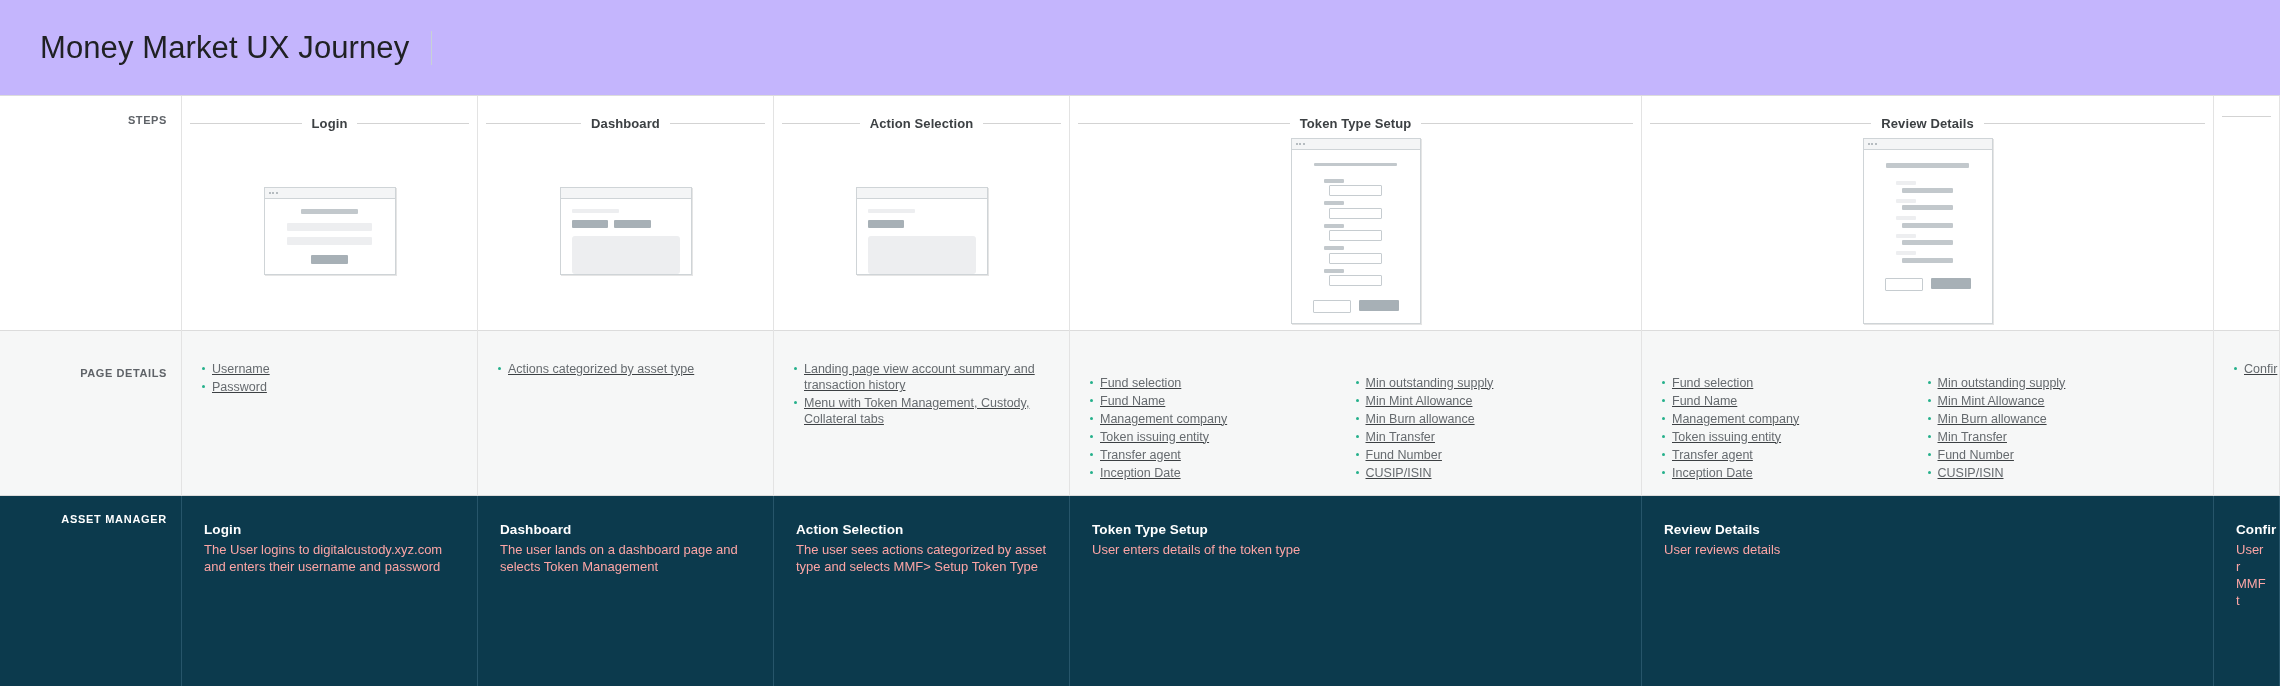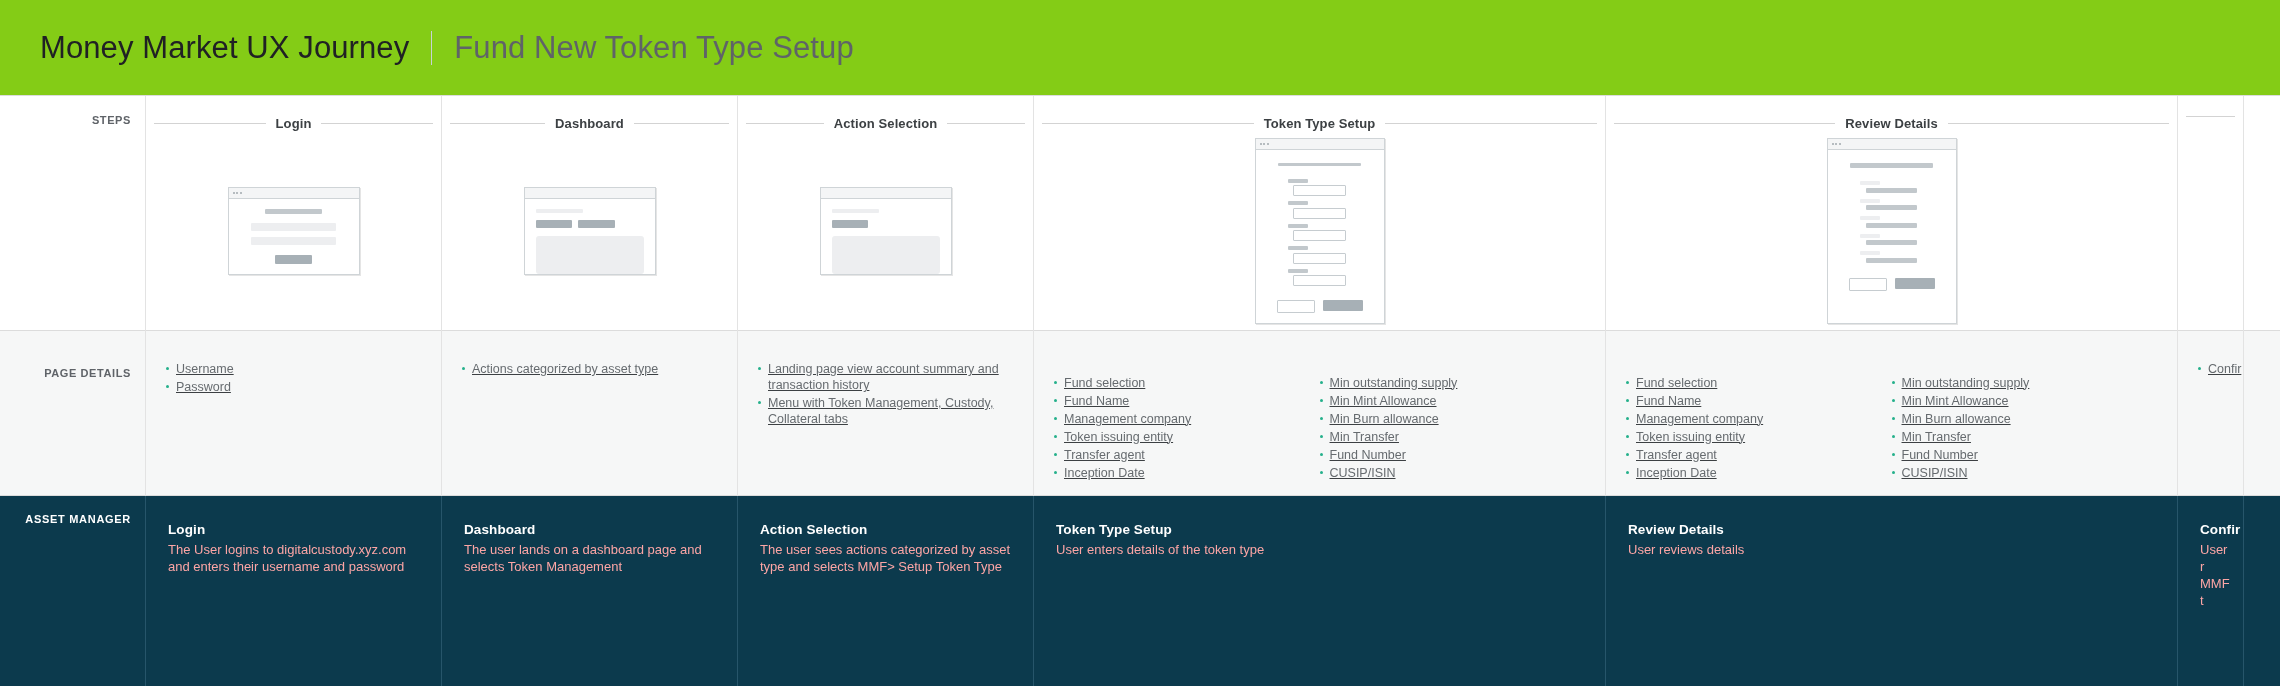--- a/index.html
+++ b/index.html
@@ -11,42 +11,42 @@
   }
   .page{position:relative;width:2280px;height:686px;background:#fff;}
 
   
   .header{
     height:96px;
     display:flex;align-items:center;
     padding-left:40px;
     box-sizing:border-box;
     border-bottom:1px solid #dcdcdc;
-    background:#84cc16;
+    background:#c4b5fd;
   }
   .title-main{
     font-size:31px;
     font-weight:400;
     color:#202124;
     letter-spacing:.1px;
     white-space:nowrap;
   }
   .title-divider{
     width:1px;height:34px;background:#c8d2d6;
     margin:0 22px;
     flex:none;
   }
   .title-sub{
     font-size:31px;font-weight:300;color:#5f6368;
     letter-spacing:.1px;white-space:nowrap;
   }
 
   
   .row{display:flex;width:2280px;box-sizing:border-box;}
-  .gutter{width:146px;flex:none;box-sizing:border-box;}
+  .gutter{width:182px;flex:none;box-sizing:border-box;}
   .col{flex:none;box-sizing:border-box;}
   .c-login{width:296px;}
   .c-dash{width:296px;}
   .c-action{width:296px;}
   .c-token{width:572px;}
   .c-review{width:572px;}
   .c-confirm{width:66px;}
 
   
   .steps-band{
@@ -203,21 +203,20 @@
   }
 </style>
 </head>
 <body>
 
 <div class="page">
 
   <div class="header">
     <div class="title-main">Money Market UX Journey</div>
     <div class="title-divider"></div>
-    <div class="title-sub">Fund New Token Type Setup</div>
   </div>
 
   <div class="row steps-band">
 
     <div class="gutter">
       <span class="steps-label">STEPS</span>
     </div>
 
     <div class="col c-login">
       <div class="step-head">

